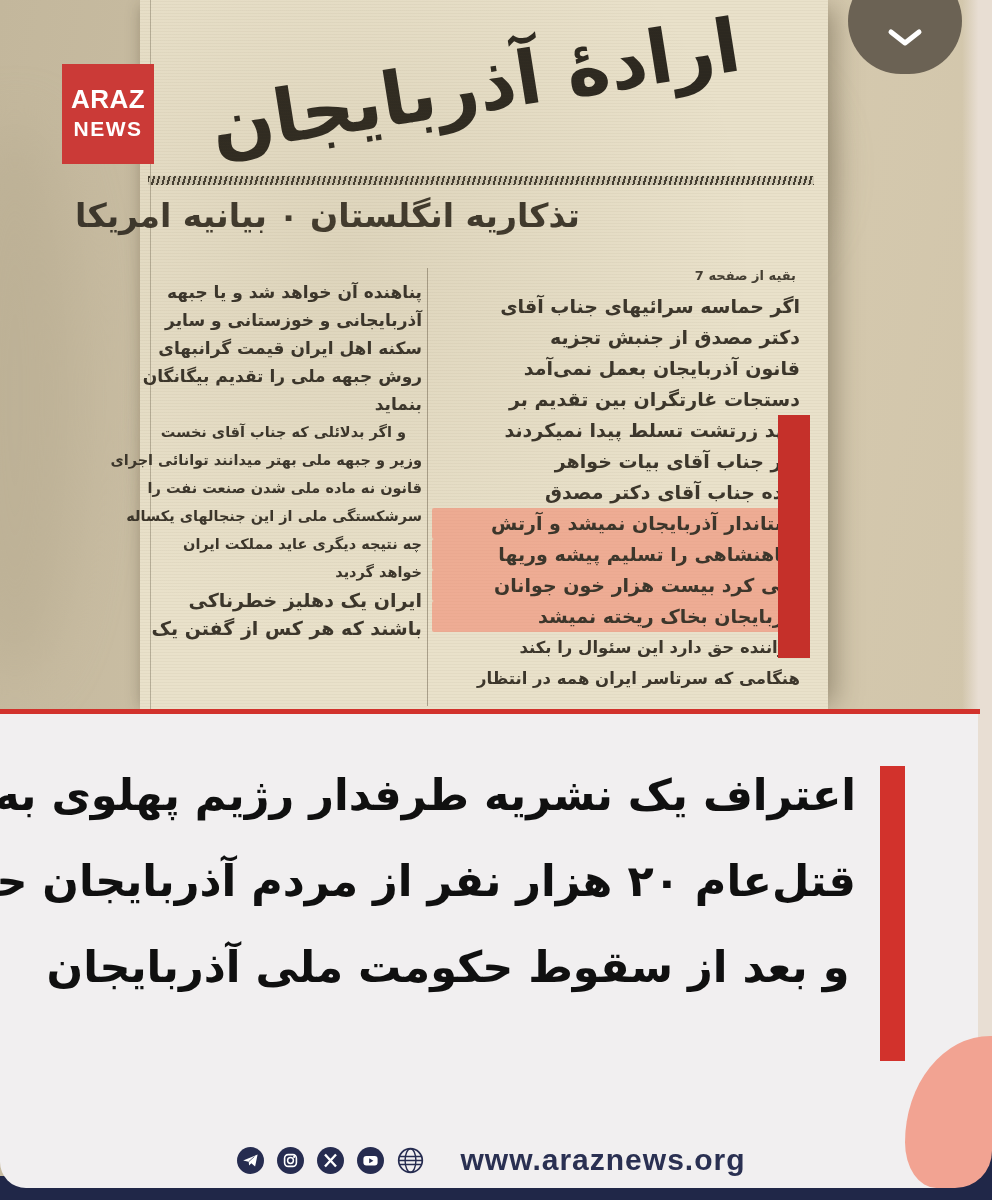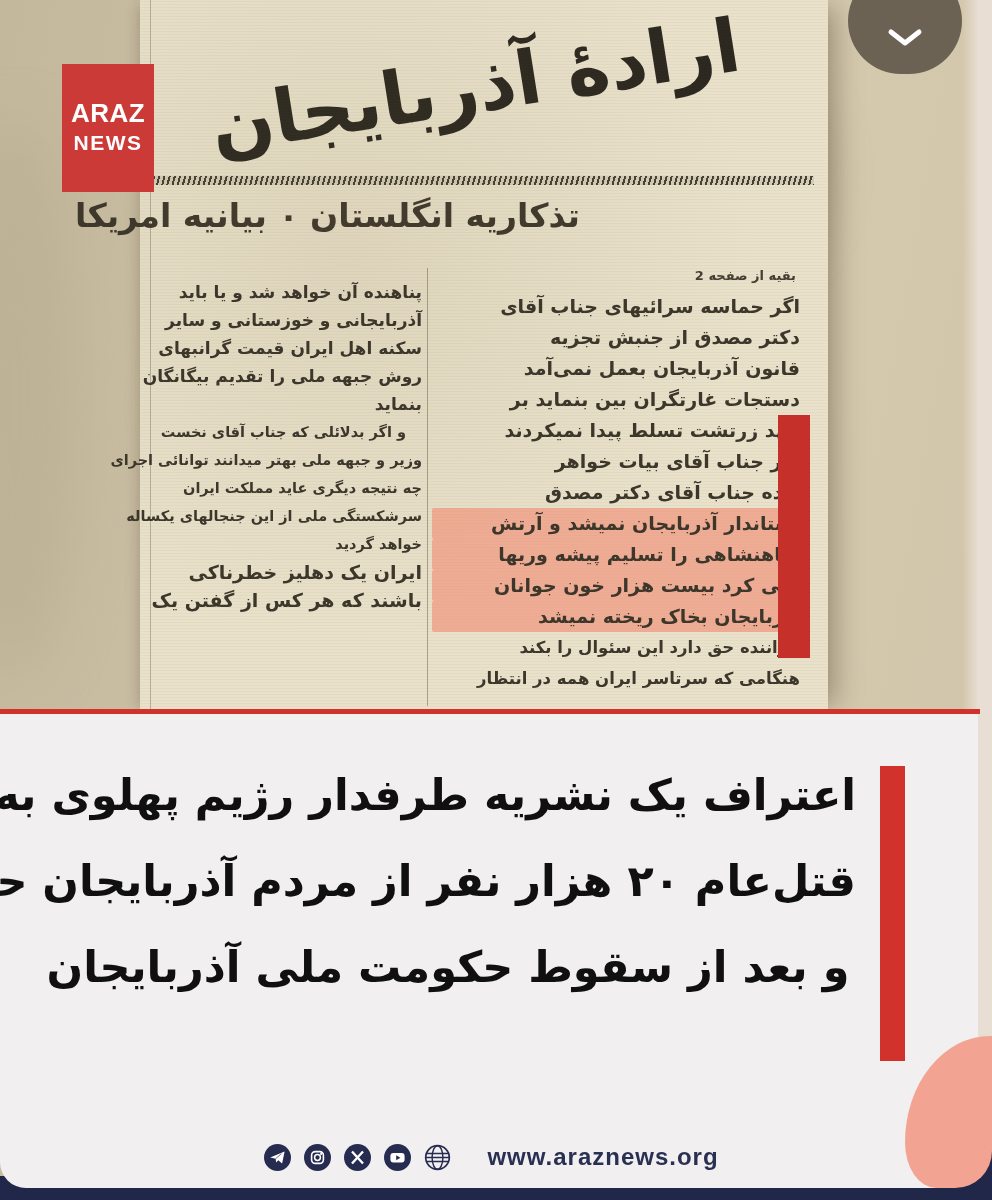--- a/index.html
+++ b/index.html
@@ -47,27 +47,27 @@
   .navy-strip{position:absolute;left:0;top:1176px;width:992px;height:24px;background:#202748;z-index:3;}
   .white-band{position:absolute;left:0;top:714px;width:978px;height:474px;background:#f1eff0;
     border-radius:0 0 26px 26px;z-index:4;}
   .headline-bar{position:absolute;left:880px;top:766px;width:25px;height:295px;background:#d2322c;z-index:6;}
   .headline{position:absolute;left:40px;top:752px;width:816px;direction:rtl;text-align:center;z-index:6;
     font-size:43px;line-height:86px;font-weight:800;color:#101010;}
   .headline .hline{white-space:nowrap;}
   
   .footer-row{position:absolute;left:0;top:1143px;width:978px;display:flex;align-items:center;justify-content:center;z-index:7;}
   .sicon{width:27px;height:27px;margin:0 6.5px;display:inline-flex;}
-  .url{font-family:"Liberation Sans",sans-serif;font-size:24px;font-weight:600;color:#2a3052;margin-right:2px;margin-left:30px;letter-spacing:1px;}
+  .url{font-family:"Liberation Sans",sans-serif;font-size:30px;font-weight:600;color:#2a3052;margin-right:2px;margin-left:30px;letter-spacing:1px;}
   
   .navy-corner{position:absolute;left:938px;top:1140px;width:54px;height:60px;background:#202748;z-index:5;}
   .salmon{position:absolute;left:905px;top:1036px;width:87px;height:152px;background:#f2a392;z-index:6;
     border-radius:120px 0 52px 44px / 150px 0 52px 64px;}
   
-  .logo{position:absolute;left:62px;top:64px;width:92px;height:128px;background:#cb3a37;z-index:8;
+  .logo{position:absolute;left:62px;top:64px;width:92px;height:100px;background:#cb3a37;z-index:8;
     display:flex;flex-direction:column;align-items:center;justify-content:center;
     font-family:"Liberation Sans",sans-serif;color:#ffffff;line-height:30px;}
   .logo .l1{font-size:26px;font-weight:800;letter-spacing:.5px;}
   .logo .l2{font-size:21px;font-weight:600;letter-spacing:1.5px;}
   .pill{position:absolute;left:848px;top:-32px;width:114px;height:106px;border-radius:53px;background:#6b6254;z-index:8;
     display:flex;align-items:flex-end;justify-content:center;padding-bottom:22px;box-sizing:border-box;cursor:pointer;}
 </style>
 </head>
 <body>
 
@@ -80,46 +80,47 @@
   <div class="right-strip"></div>
 
   <div class="paper">
     <div class="edge-rule"></div>
     <div class="masthead">ارادهٔ آذربایجان</div>
     <div class="hatch"></div>
     <div class="subtitle">تذکاریه انگلستان ۰ بیانیه امریکا</div>
     <div class="col-rule"></div>
 
     <div class="ncol col-right">
-      <div class="note">بقیه از صفحه 2</div>
+      <div class="note">بقیه از صفحه 7</div>
       <div class="nline">اگر حماسه سرائیهای جناب آقای</div>
       <div class="nline">دکتر مصدق از جنبش تجزیه</div>
       <div class="nline">قانون آذربایجان بعمل نمی‌آمد</div>
-      <div class="nline">دستجات غارتگران بین بنماید بر</div>
+      <div class="nline">دستجات غارتگران بین تقدیم بر</div>
       <div class="nline">مهد زرتشت تسلط پیدا نمیکردند</div>
       <div class="nline">اگر جناب آقای بیات خواهر</div>
       <div class="nline">زاده جناب آقای دکتر مصدق</div>
       <div class="nline hl">استاندار آذربایجان نمیشد و آرتش</div>
       <div class="nline hl">شاهنشاهی را تسلیم پیشه وریها</div>
       <div class="nline hl">نمی کرد بیست هزار خون جوانان</div>
       <div class="nline hl">آذربایجان بخاک ریخته نمیشد</div>
       <div class="nline small">خواننده حق دارد این سئوال را بکند</div>
       <div class="nline small">هنگامی که سرتاسر ایران همه در انتظار</div>
     </div>
 
     <div class="ncol col-left">
-      <div class="nline">پناهنده آن خواهد شد و یا باید</div>
+      <div class="nline">پناهنده آن خواهد شد و یا جبهه</div>
       <div class="nline">آذربایجانی و خوزستانی و سایر</div>
       <div class="nline">سکنه اهل ایران قیمت گرانبهای</div>
       <div class="nline">روش جبهه ملی را تقدیم بیگانگان</div>
       <div class="nline">بنماید</div>
       <div class="nline p2 gap-top indent">و اگر بدلائلی که جناب آقای نخست</div>
       <div class="nline p2">وزیر و جبهه ملی بهتر میدانند توانائی اجرای</div>
+      <div class="nline p2">قانون نه ماده ملی شدن صنعت نفت را</div>
+      <div class="nline p2">سرشکستگی ملی از این جنجالهای یکساله</div>
       <div class="nline p2">چه نتیجه دیگری عاید مملکت ایران</div>
-      <div class="nline p2">سرشکستگی ملی از این جنجالهای یکساله</div>
       <div class="nline p2">خواهد گردید</div>
       <div class="nline p3 gap-top">ایران یک دهلیز خطرناکی</div>
       <div class="nline p3">باشند که هر کس از گفتن یک</div>
     </div>
   </div>
 
   <div class="red-bar-news"></div>
 
   <div class="navy-strip"></div>
   <div class="red-line"></div>

